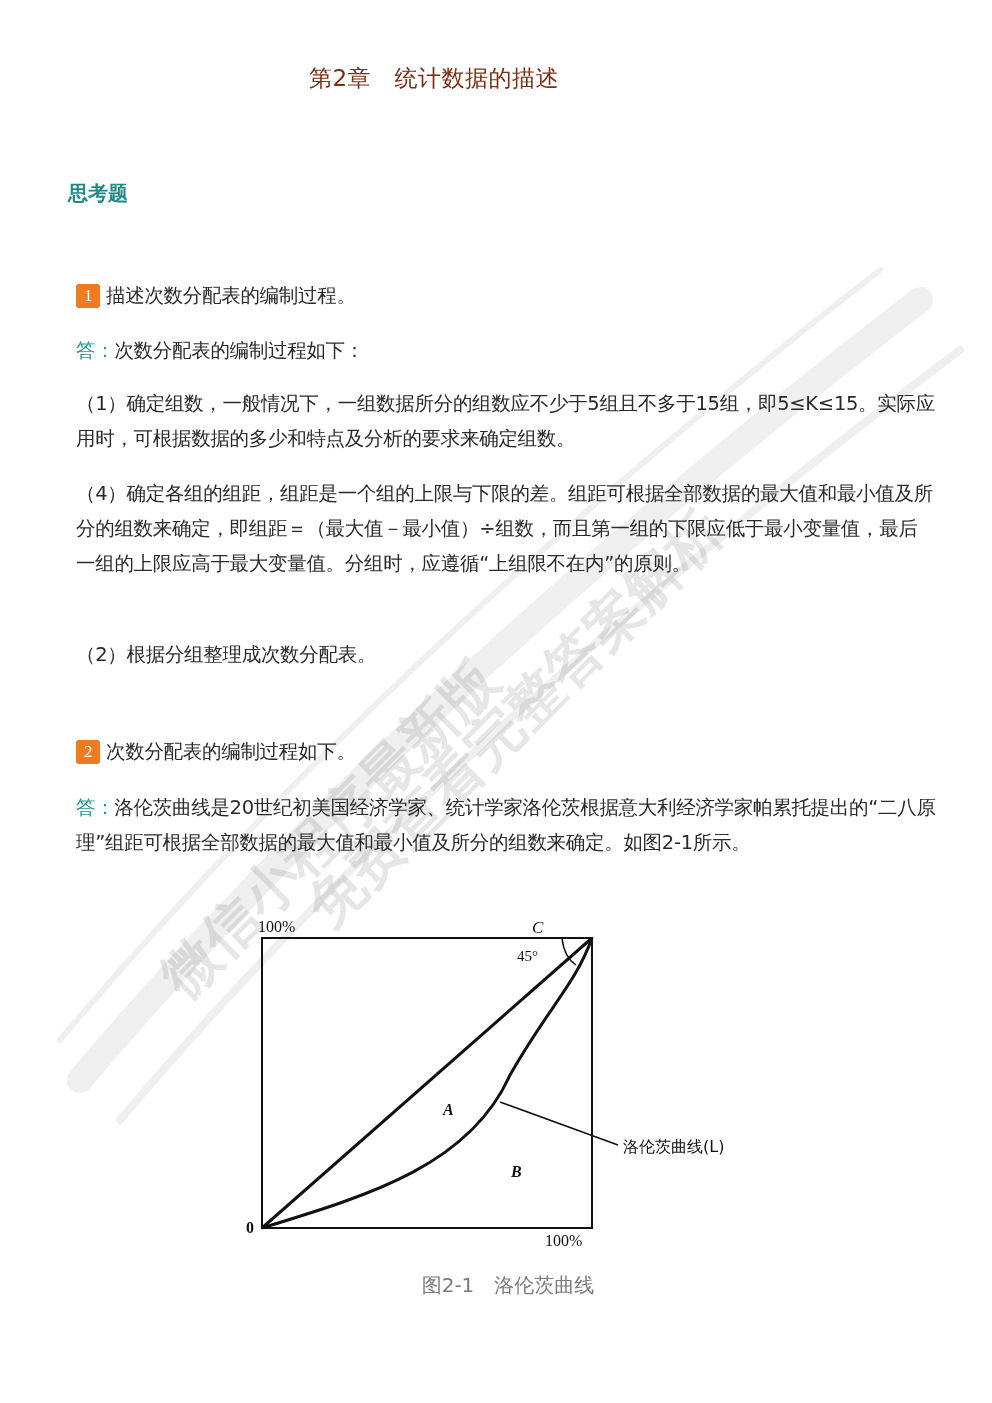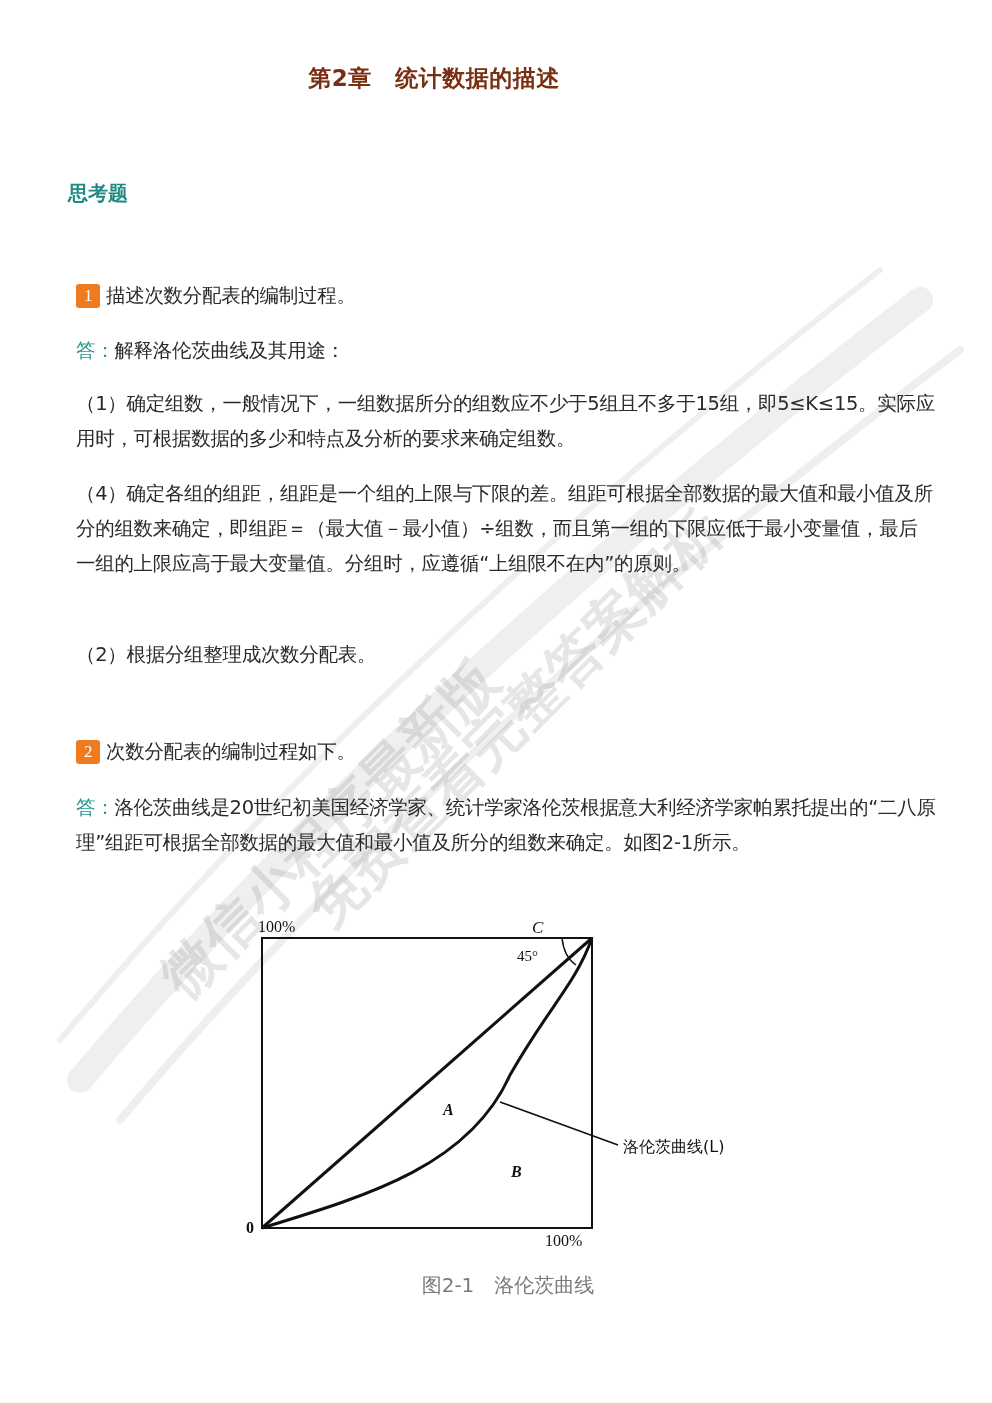--- a/index.html
+++ b/index.html
@@ -8,21 +8,21 @@
       font-family: "DejaVu Sans", "Liberation Sans", sans-serif;
       color: #2a2a2a;
     }
     .watermark {
       position: absolute; left: 0; top: 0; width: 992px; height: 1403px;
       pointer-events: none; z-index: 0;
     }
     .content { position: relative; z-index: 1; }
     .chapter-title {
       position: absolute; left: 0; width: 868px; top: 63px; text-align: center;
-      font-size: 23px; font-weight: bold; letter-spacing: 0.5px;
+      font-size: 23px; font-weight: normal; letter-spacing: 0.5px;
     }
     .section-head {
       position: absolute; left: 68px; top: 180px; font-size: 20px; font-weight: bold;
     }
     .p {
       position: absolute; left: 76px; width: 860px;
       font-size: 19.5px; line-height: 35px; letter-spacing: -0.3px;
       font-family: "DejaVu Sans", sans-serif;
     }
     .badge {
@@ -56,21 +56,21 @@
 <div class="content">
   <div class="chapter-title" style="color:#7a2e12">第2章　统计数据的描述</div>
 
   <div class="section-head" style="color:#1f8a84">思考题</div>
 
   <div class="p" style="top:278px">
     <span class="badge" style="background:#f07a1e">1</span><span>描述次数分配表的编制过程。</span>
   </div>
 
   <div class="p" style="top:333px">
-    <span class="ans" style="color:#23968d">答：</span><span>解释洛伦茨曲线及其用途：</span>
+    <span class="ans" style="color:#23968d">答：</span><span>次数分配表的编制过程如下：</span>
   </div>
 
   <div class="p" style="top:386px">（1）确定组数，一般情况下，一组数据所分的组数应不少于5组且不多于15组，即5≤K≤15。实际应用时，可根据数据的多少和特点及分析的要求来确定组数。</div>
   <div class="p" style="top:476px">（4）确定各组的组距，组距是一个组的上限与下限的差。组距可根据全部数据的最大值和最小值及所分的组数来确定，即组距＝（最大值－最小值）÷组数，而且第一组的下限应低于最小变量值，最后一组的上限应高于最大变量值。分组时，应遵循“上组限不在内”的原则。</div>
   <div class="p" style="top:637px">（2）根据分组整理成次数分配表。</div>
 
   <div class="p" style="top:734px">
     <span class="badge" style="background:#f07a1e">2</span><span>次数分配表的编制过程如下。</span>
   </div>
 

